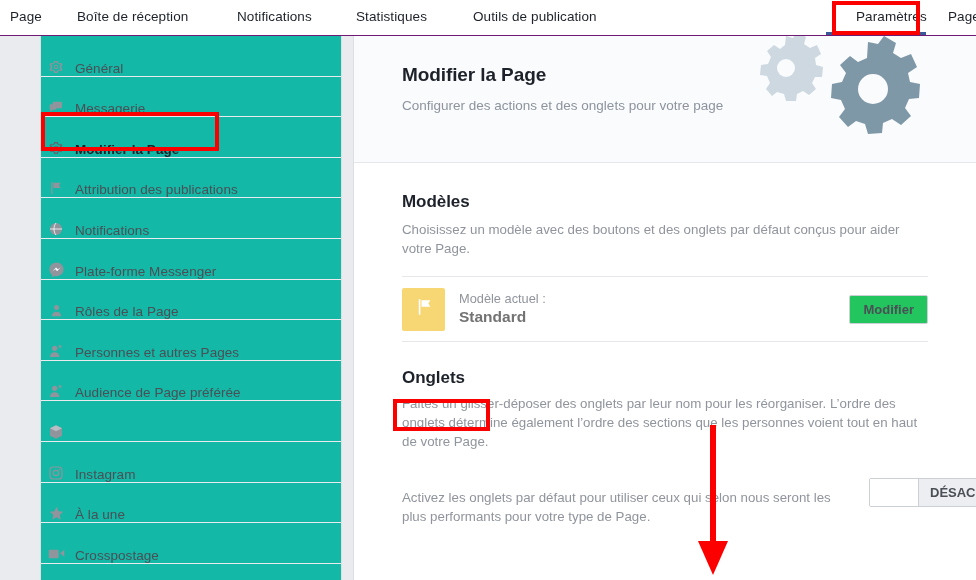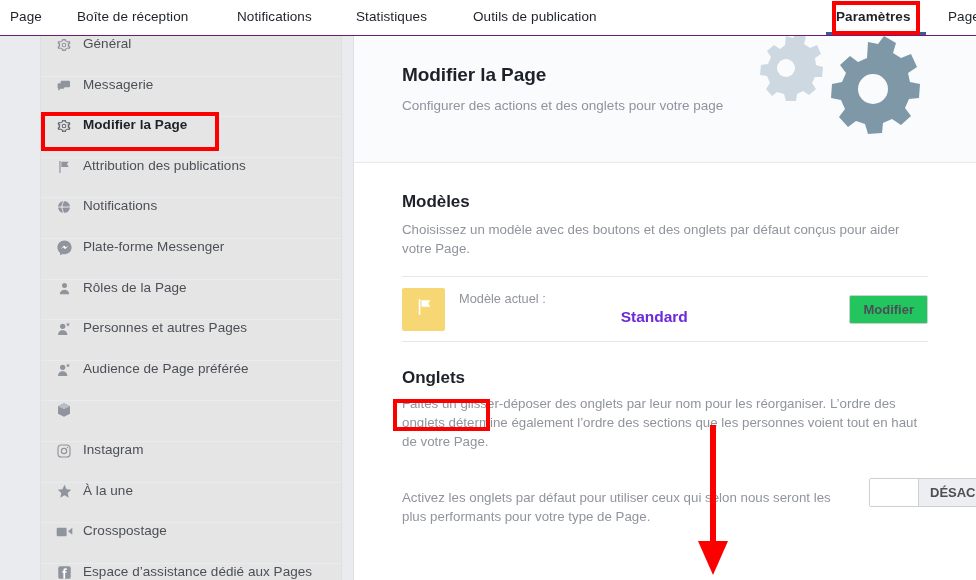--- a/index.html
+++ b/index.html
@@ -30,21 +30,21 @@
     z-index: 30;
   }
   .nav-item {
     position: absolute;
     top: 9px;
     font-size: 13.5px;
     color: #1d2129;
     white-space: nowrap;
     letter-spacing: 0.1px;
   }
-  .nav-item.bold { font-weight: bold; }
+  .nav-item.bold { font-weight: normal; padding-left: 20px; }
   .nav-underline {
     position: absolute;
     height: 3px;
     background: #3b5998;
     bottom: 0;
   }
 
   
   .sidebar {
     position: absolute;
@@ -52,25 +52,25 @@
     top: 36px;
     width: 302px;
     background: #ffffff;
     border-left: 1px solid #dddfe2;
     border-right: 1px solid #dddfe2;
     z-index: 5;
   }
   .side-item {
     position: relative;
     display: flex;
-    align-items: flex-start;
+    align-items: flex-end;
     height: 40.6px;
-    padding-left: 14px;
+    padding-left: 6px;
     border-bottom: 1px solid #e9ebee;
-    background: #e5e5e5;
+    background: #14b8a6;
   }
   .side-item .ic {
     width: 18px; height: 18px;
     margin-right: 10px;
     flex: 0 0 18px;
     display: flex;
     align-items: center;
     justify-content: center;
     color: #90949c;
   }
@@ -155,21 +155,21 @@
     width: 43px; height: 43px;
     background: #f7d774;
     border-radius: 2px;
     display: flex;
     align-items: center;
     justify-content: center;
     flex: 0 0 43px;
   }
   .tmpl-text { margin-left: 14px; flex: 1 1 auto; }
   .tmpl-small { font-size: 12.8px; color: #90949c; line-height: 16px; }
-  .tmpl-name { font-size: 15.5px; font-weight: bold; color: #6d28d9; line-height: 20px; text-align: center; }
+  .tmpl-name { font-size: 15.5px; font-weight: bold; color: #737373; line-height: 20px; }
   .btn {
     font-size: 13px;
     font-weight: bold;
     color: #4b4f56;
     background: #22c55e;
     border: 1px solid #ccd0d5;
     border-radius: 2px;
     padding: 6px 13px;
     cursor: pointer;
     white-space: nowrap;

